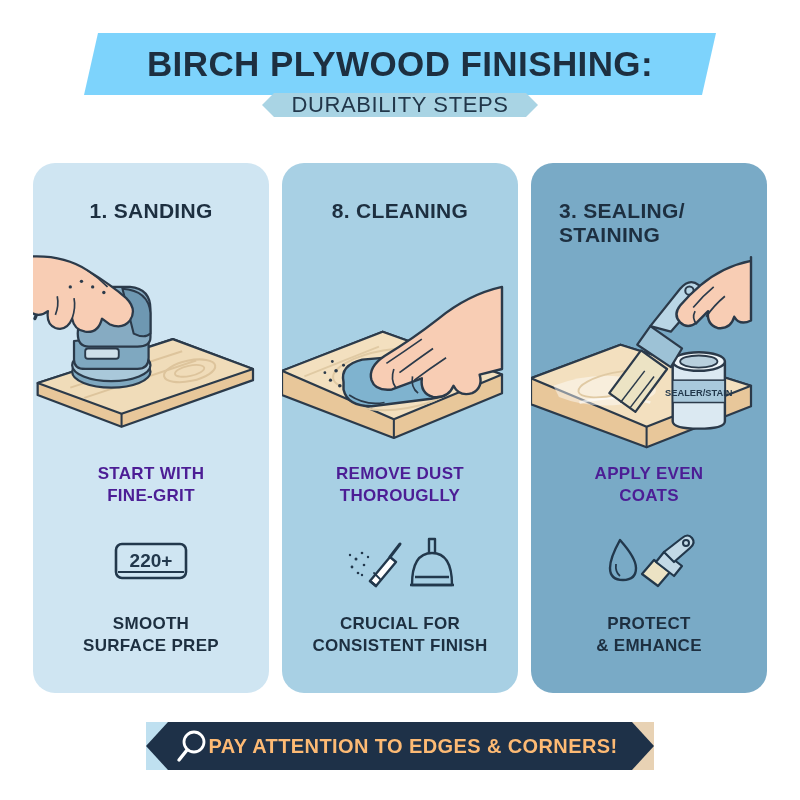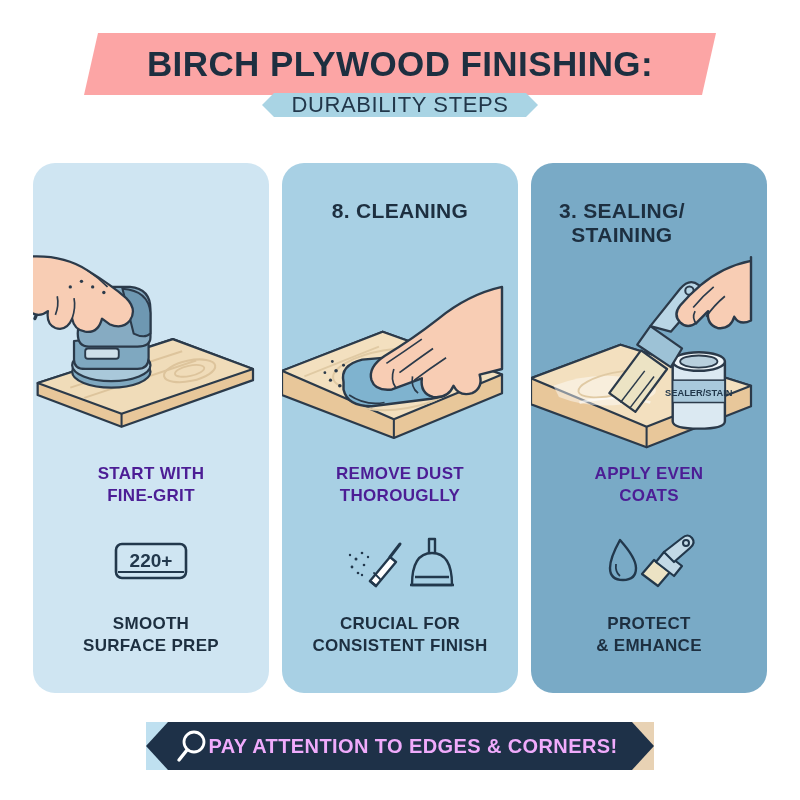--- a/index.html
+++ b/index.html
@@ -21,21 +21,21 @@
     top: 0; left: 0;
     width: 800px;
     height: 140px;
   }
   .title-banner {
     position: absolute;
     left: 84px;
     top: 33px;
     width: 632px;
     height: 62px;
-    background: #fca5a5;
+    background: #7dd3fc;
     -webkit-clip-path: polygon(14px 0, 100% 0, calc(100% - 14px) 100%, 0 100%);
     clip-path: polygon(14px 0, 100% 0, calc(100% - 14px) 100%, 0 100%);
     display: flex;
     align-items: center;
     justify-content: center;
   }
   .title-text {
     font-size: 35px;
     font-weight: bold;
     letter-spacing: 0.4px;
@@ -90,21 +90,21 @@
     margin-top: 36px;
     font-size: 21px;
     font-weight: bold;
     color: #1d2f40;
     text-align: center;
     line-height: 1.15;
     letter-spacing: 0.3px;
     z-index: 5;
     position: relative;
   }
-  .panel-3 .panel-title { align-self: flex-start; margin-left: 28px; text-align: center; }
+  .panel-3 .panel-title { align-self: flex-start; margin-left: 28px; text-align: left; }
 
   .illustration {
     position: absolute;
     top: 58px;
     left: 0;
     width: 220px;
     height: 240px;
     z-index: 1;
   }
   .illustration svg { display: block; width: 100%; height: 100%; overflow: visible; }
@@ -169,21 +169,21 @@
     background: #1e3148;
     -webkit-clip-path: polygon(22px 0, calc(100% - 22px) 0, 100% 50%, calc(100% - 22px) 100%, 22px 100%, 0 50%);
     clip-path: polygon(22px 0, calc(100% - 22px) 0, 100% 50%, calc(100% - 22px) 100%, 22px 100%, 0 50%);
     display: flex;
     align-items: center;
     justify-content: center;
   }
   .bottom-text {
     font-size: 20px;
     font-weight: bold;
-    color: #f0abfc;
+    color: #fdba74;
     letter-spacing: 0.4px;
     white-space: nowrap;
     margin-left: 26px;
   }
   .magnifier {
     position: absolute;
     left: 30px;
     top: 7px;
     width: 36px;
     height: 34px;
@@ -197,20 +197,21 @@
     <div class="title-text">BIRCH PLYWOOD FINISHING:</div>
   </div>
   <div class="subtitle-banner">
     <div class="subtitle-text">DURABILITY STEPS</div>
   </div>
 </div>
 
 <div class="panels">
 
   <div class="panel panel-1">
+    <div class="panel-title">1. SANDING</div>
 
     <div class="illustration">
       <svg viewBox="0 0 236 240">
 
         <g>
           <path d="M5 165 L150 118 L236 150 L236 162 L95 212 L5 178 Z" fill="#e8c79a" stroke="#2b3a4a" stroke-width="2.4" stroke-linejoin="round"></path>
           <path d="M5 165 L150 118 L236 150 L95 198 Z" fill="#f0dcb9" stroke="#2b3a4a" stroke-width="2.4" stroke-linejoin="round"></path>
           <path d="M40 170 L160 131" stroke="#ddc49c" stroke-width="2.2" fill="none"></path>
           <path d="M55 181 L175 141" stroke="#ddc49c" stroke-width="2.2" fill="none"></path>
           <ellipse cx="168" cy="152" rx="28" ry="11" fill="none" stroke="#ddc49c" stroke-width="2.2" transform="rotate(-12 168 152)"></ellipse>

